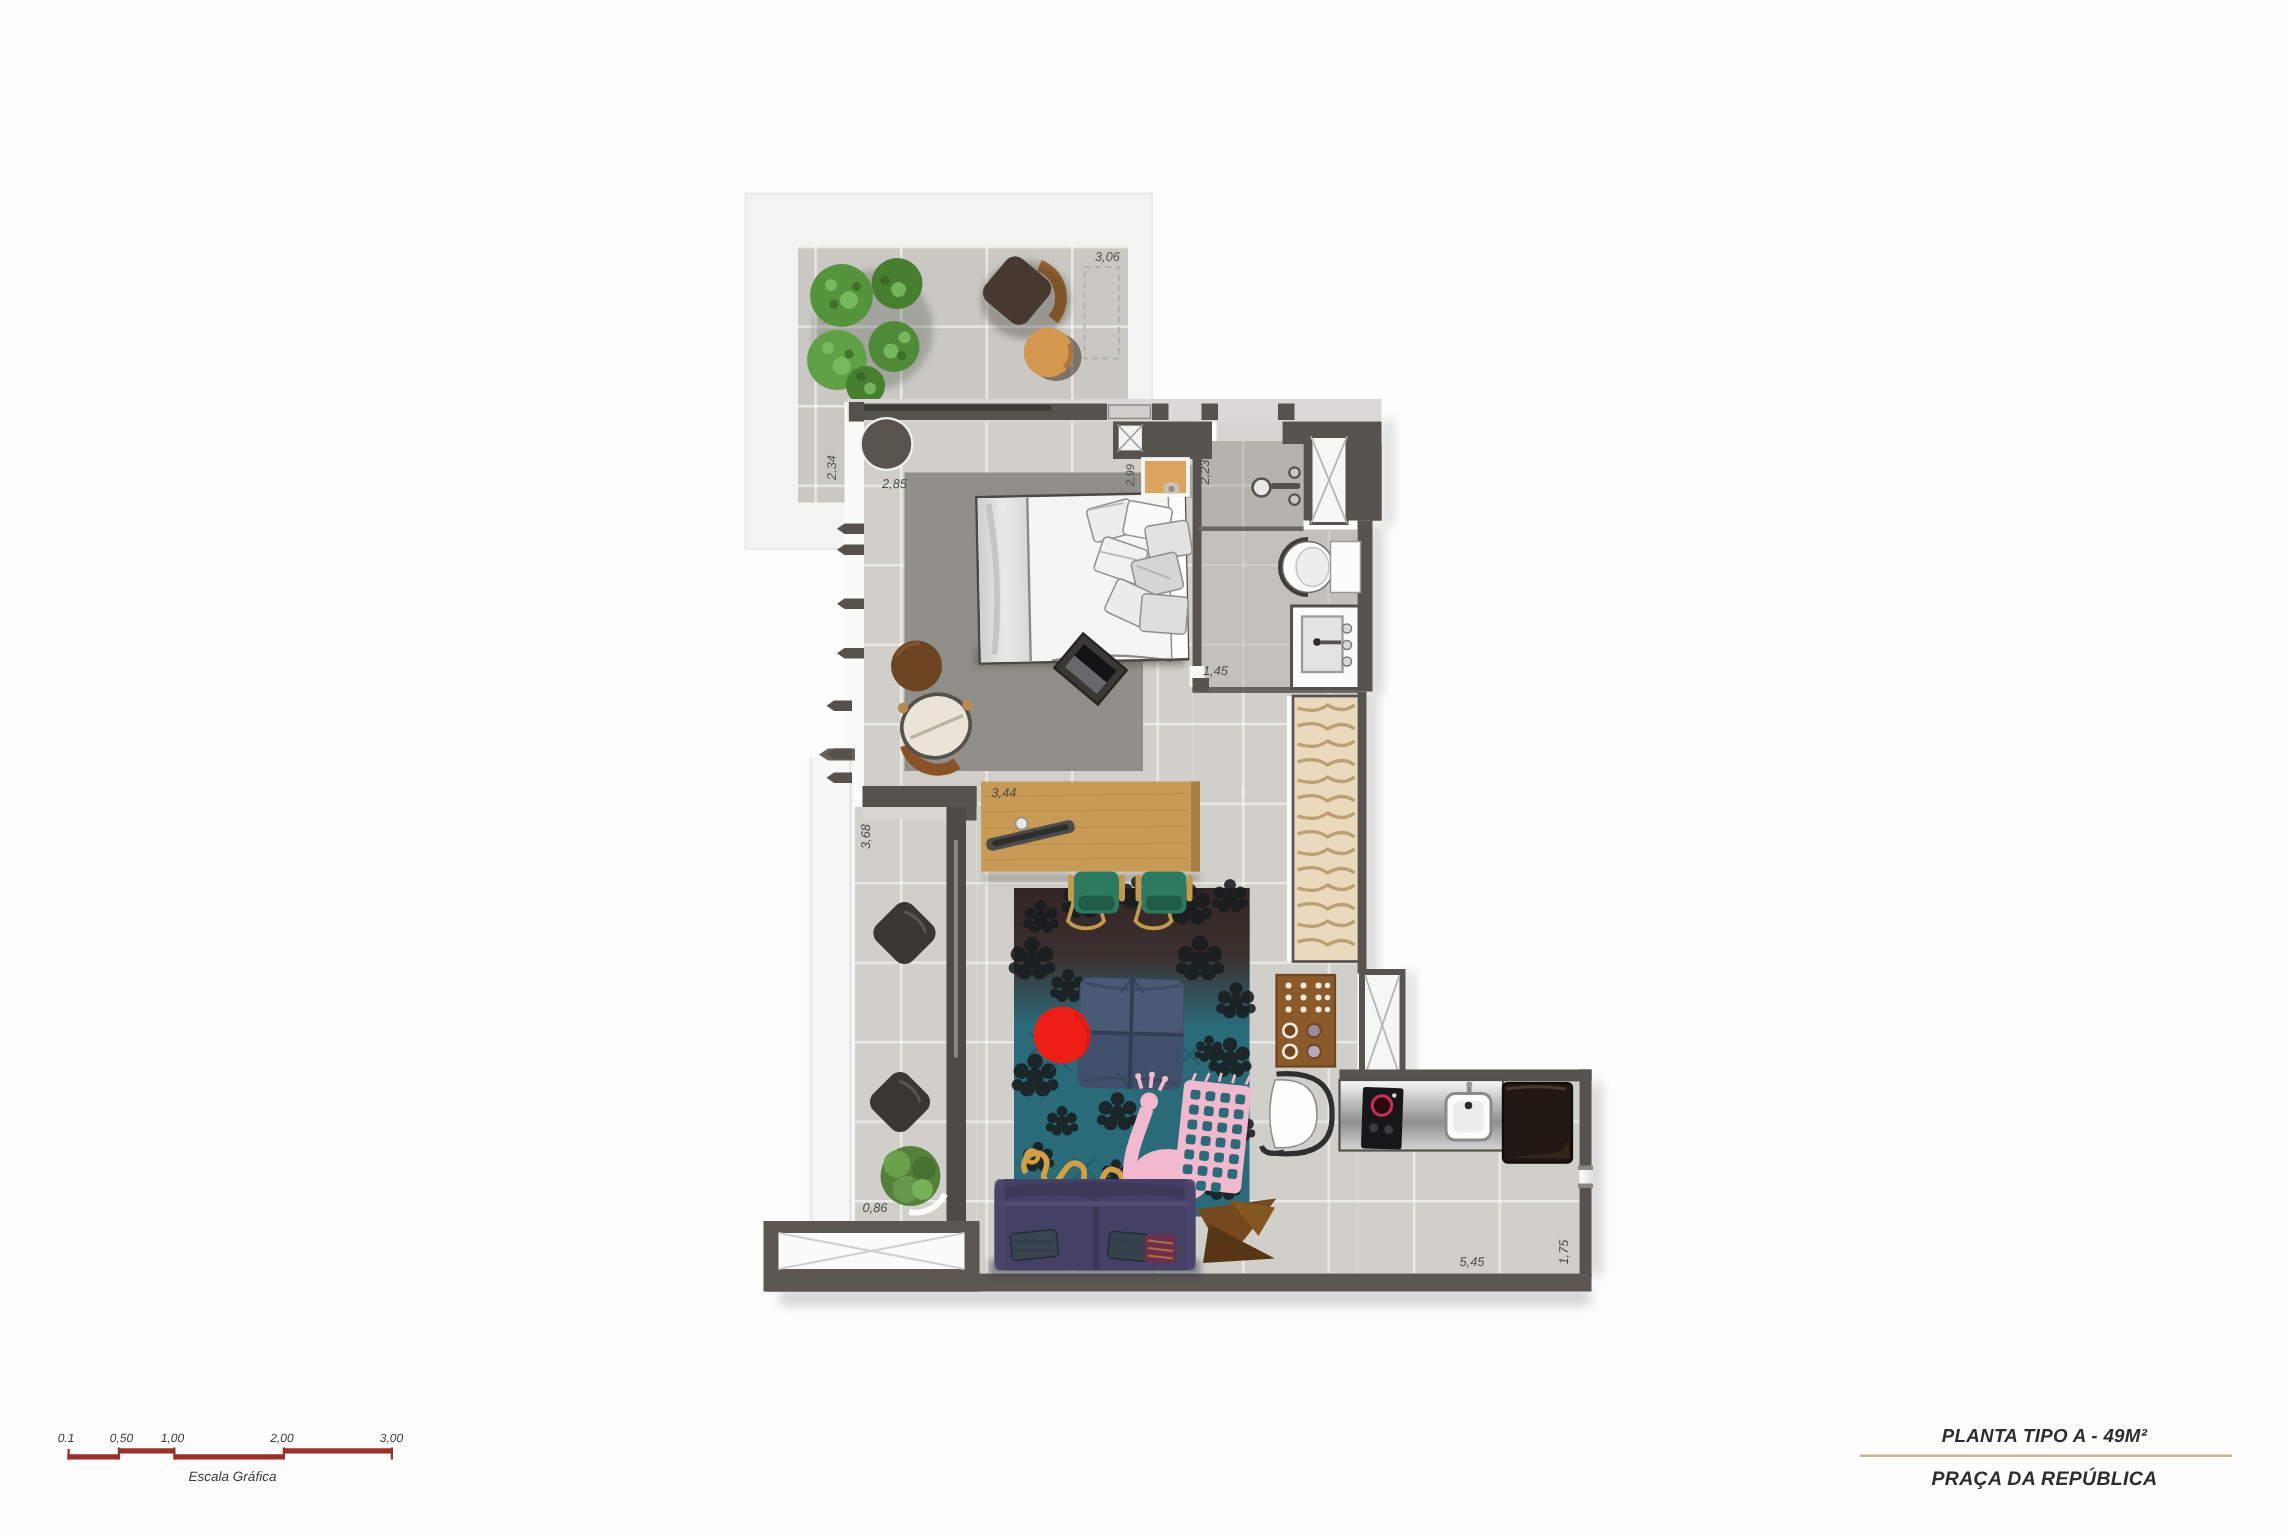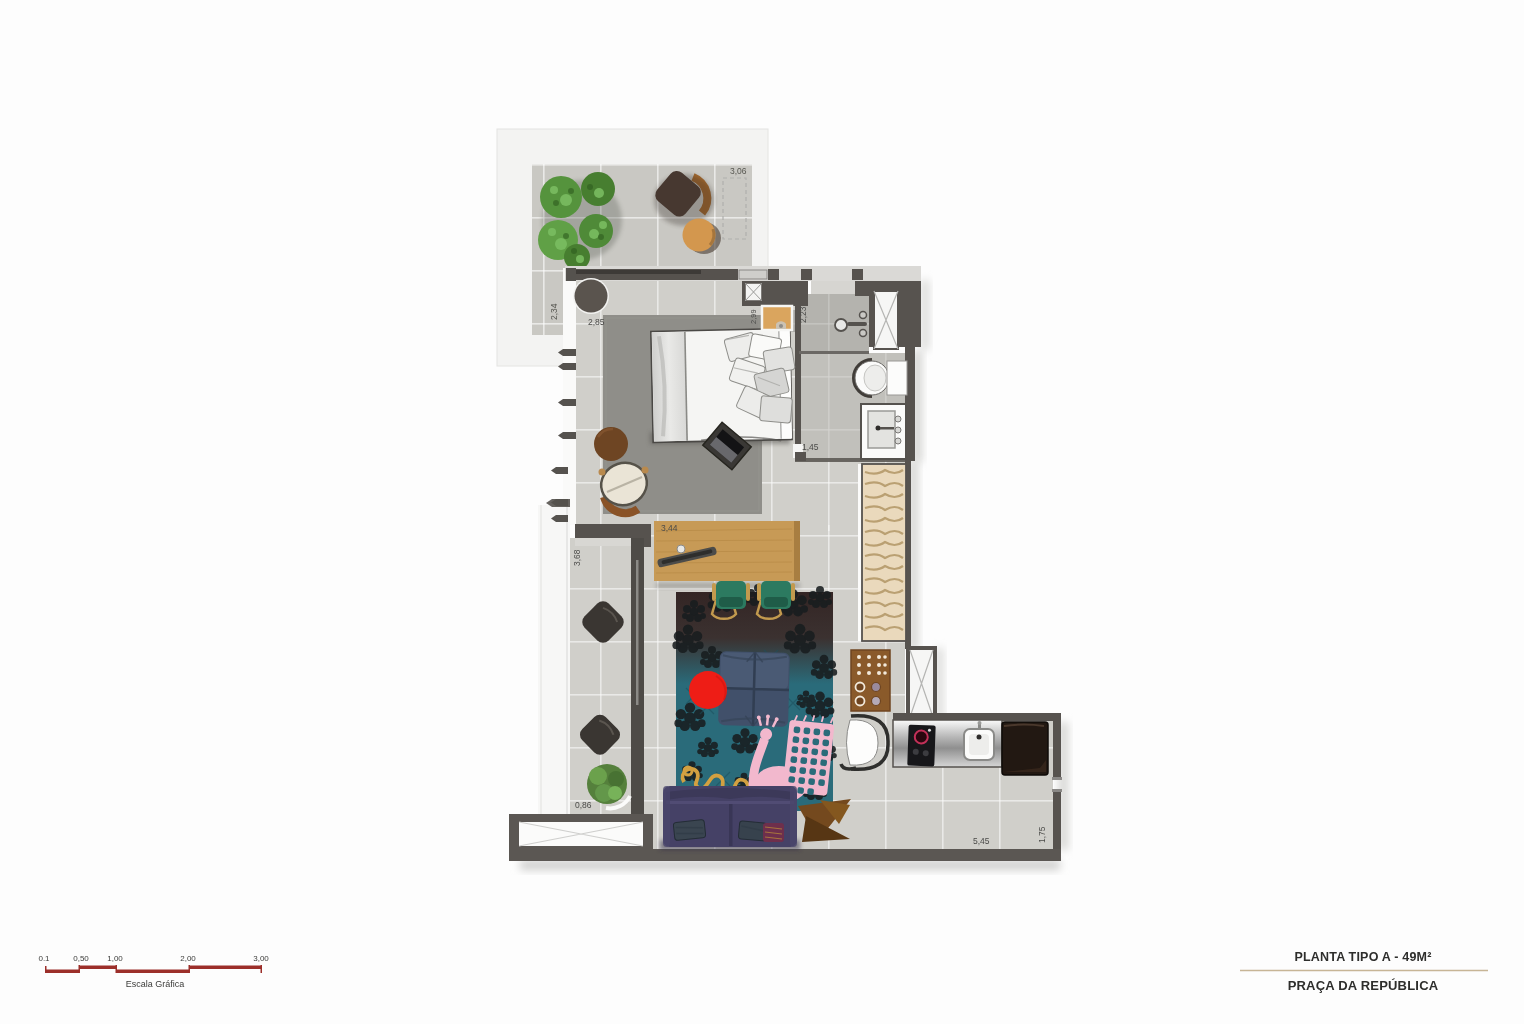--- a/index.html
+++ b/index.html
@@ -1,17 +1,17 @@
 <!DOCTYPE html>
 <html><head>
 <meta charset="utf-8">
 <style>
 html,body{margin:0;padding:0;background:#fff;}
 *{font-family:"Liberation Sans",sans-serif;}
-#page{position:relative;width:1524px;height:1024px;background:#fdfdfd;overflow:hidden;}
+#page{position:relative;width:1524px;height:1024px;background:#fdfdfd;overflow:hidden;font-style:italic;}
 </style>
 </head>
 <body>
 <div id="page">
 <svg width="1524" height="1024" viewBox="0 0 1524 1024">
 <defs>
 <pattern id="grout" width="57" height="53" patternUnits="userSpaceOnUse" x="600" y="270">
   <rect width="57" height="53" fill="none"></rect>
   <rect x="0" y="0" width="57" height="1.6" fill="#ffffff" opacity="0.6"></rect>
   <rect x="0" y="0" width="1.6" height="53" fill="#ffffff" opacity="0.6"></rect>

